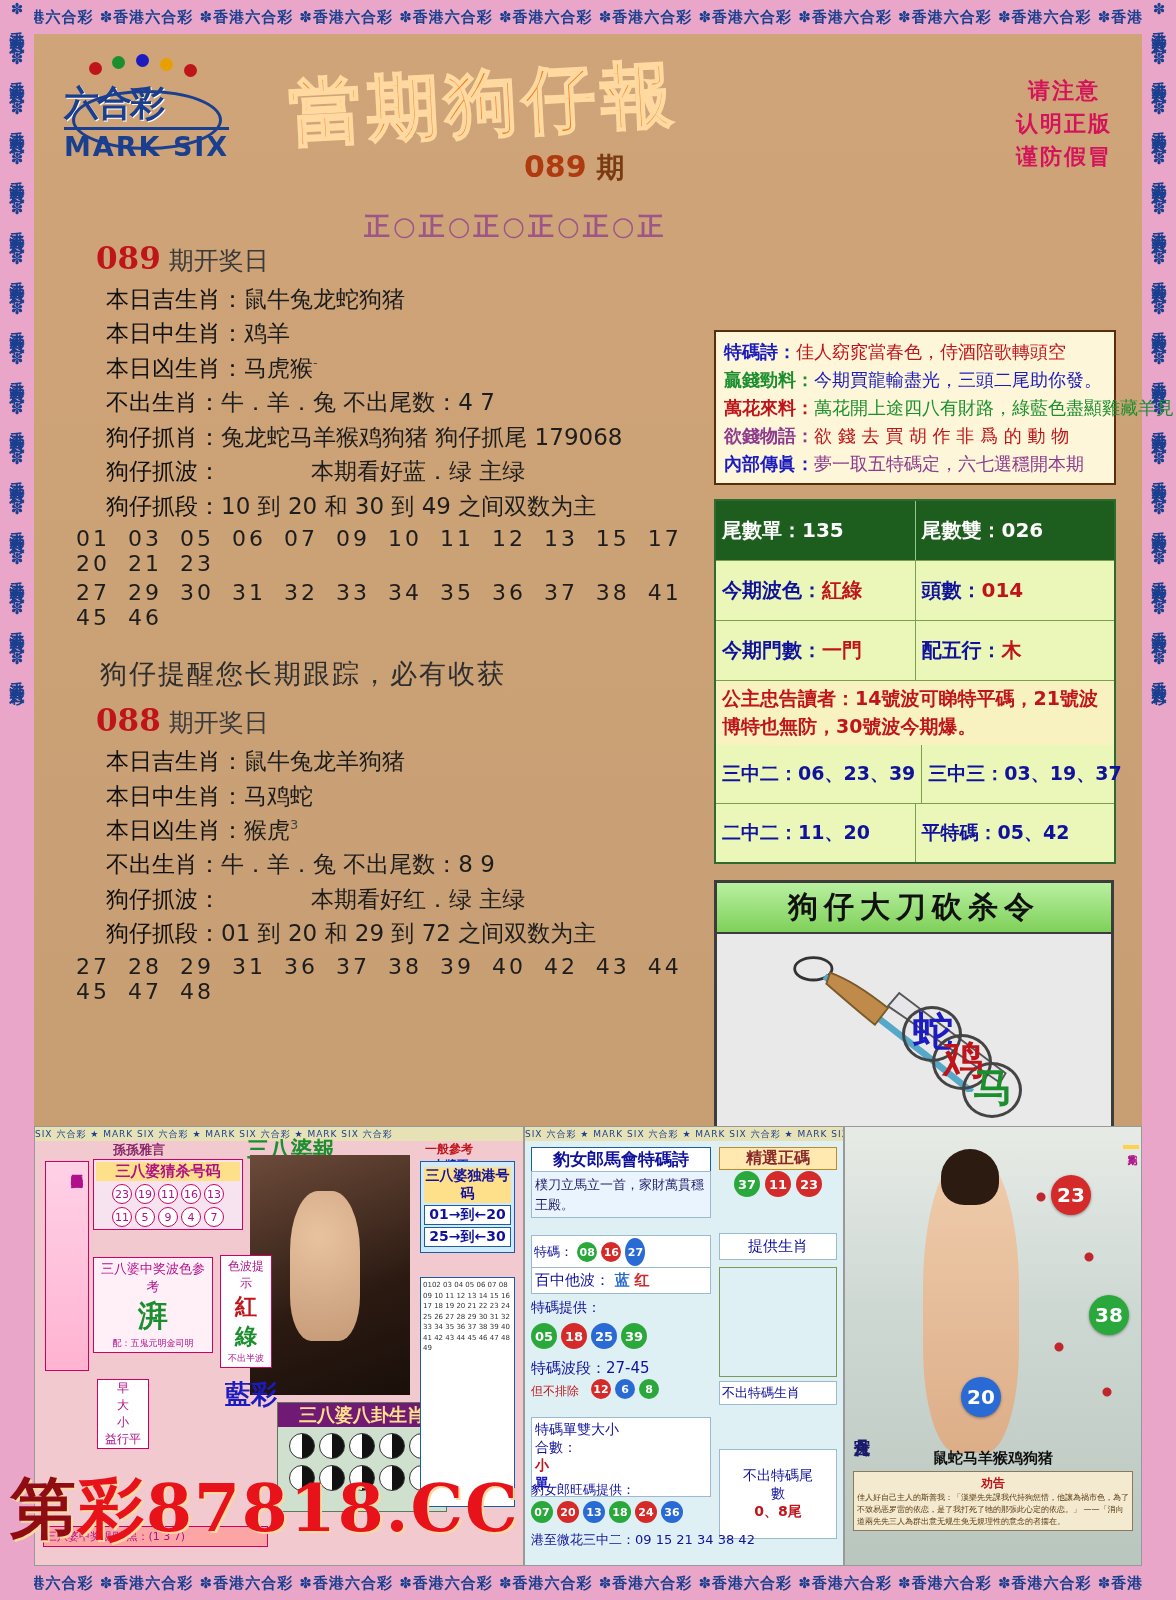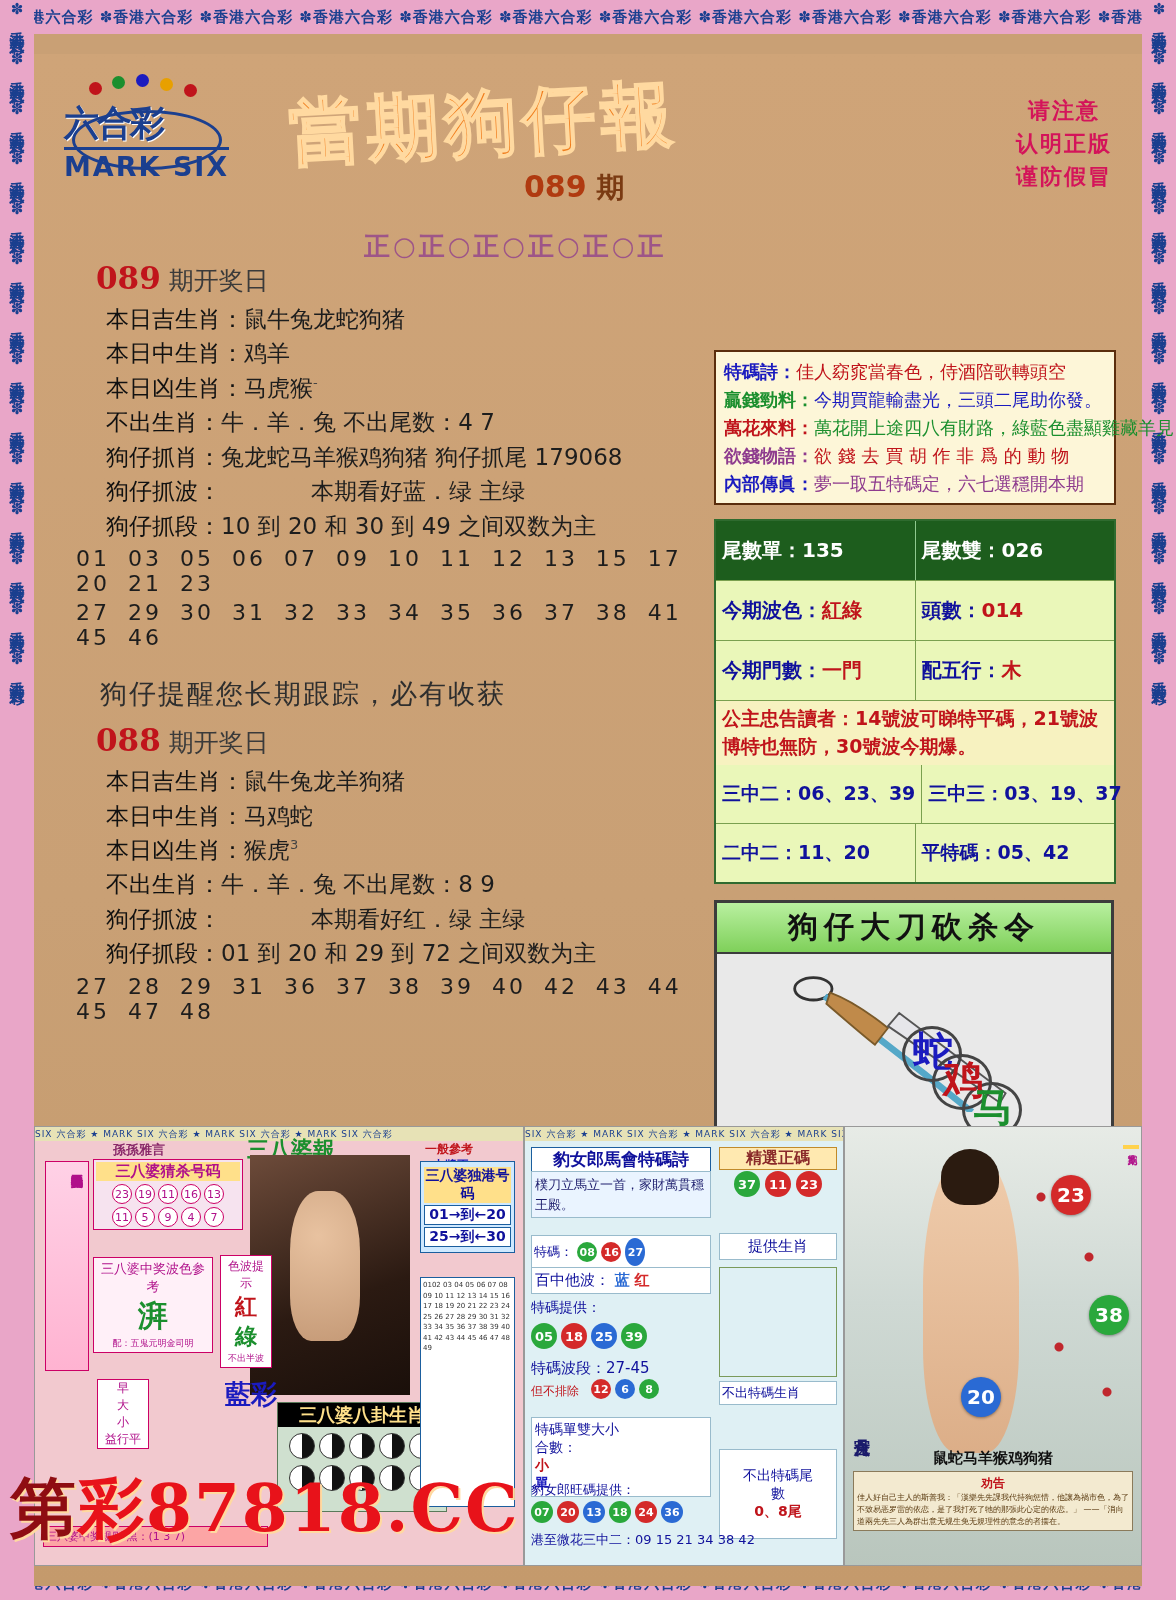--- a/index.html
+++ b/index.html
@@ -33,21 +33,20 @@
     letter-spacing:2px;
   }
   .border-left { left:0; }
   .border-right { right:0; }
 
   
   .page {
     position:absolute; left:34px; top:34px;
     width:1108px; height:1532px;
     background:linear-gradient(180deg,#cfa478 0%,#c9a075 55%,#c49a6c 100%);
-    margin-top:20px;
   }
 
   
   .header { position:relative; height:200px; }
   .logo {
     position:absolute; left:30px; top:20px; width:200px; height:120px;
     color:#1a3f8f;
   }
   .logo .dots { position:relative; height:26px; }
   .logo .dots i { position:absolute; width:13px; height:13px; border-radius:50%; display:block; }
@@ -223,21 +222,21 @@
     position:absolute; left:185px; top:128px; width:52px;
     border:1px solid #c06; background:#fff; text-align:center;
     font-size:12px; color:#b0108a; padding:2px;
   }
   .p1 .colorbox .r { color:#c0141b; font-size:22px; font-weight:bold; }
   .p1 .colorbox .g { color:#1b8f2e; font-size:22px; font-weight:bold; }
   .p1 .yy {
     position:absolute; left:242px; top:275px; width:170px; height:110px;
     background:#cfe0cf; border:1px solid #5a7a5a;
   }
-  .p1 .yy .t { background:#000000; color:#ffe08a; font-size:18px; text-align:center; font-weight:bold; }
+  .p1 .yy .t { background:#701a75; color:#ffe08a; font-size:18px; text-align:center; font-weight:bold; }
   .p1 .yyrow { display:flex; gap:4px; justify-content:center; margin-top:6px; }
   .yb { width:26px; height:26px; border-radius:50%;
         background:conic-gradient(#111 0 50%, #fff 50% 100%); border:1px solid #333; }
   .p1 .tbl {
     position:absolute; left:385px; top:150px; width:95px; height:230px;
     background:#fff; border:1px solid #1b5e9e; font-size:7px; color:#333;
     padding:2px; line-height:1.5; overflow:hidden;
   }
   .p1 .botbar {
     position:absolute; left:8px; bottom:18px; width:225px;

